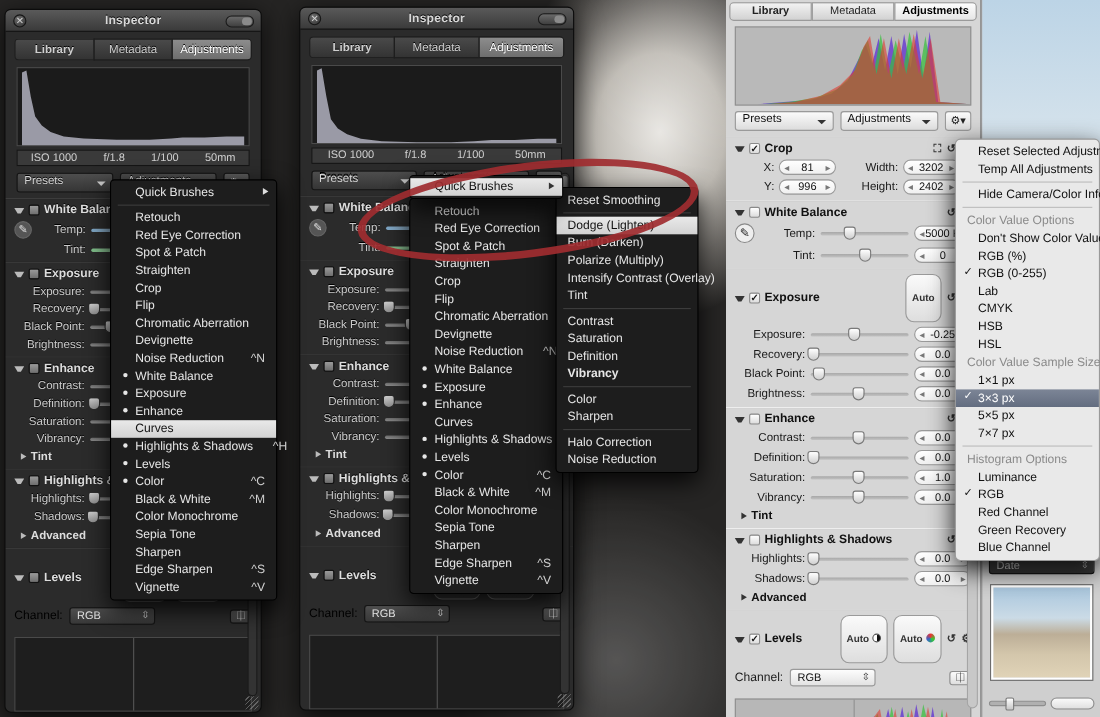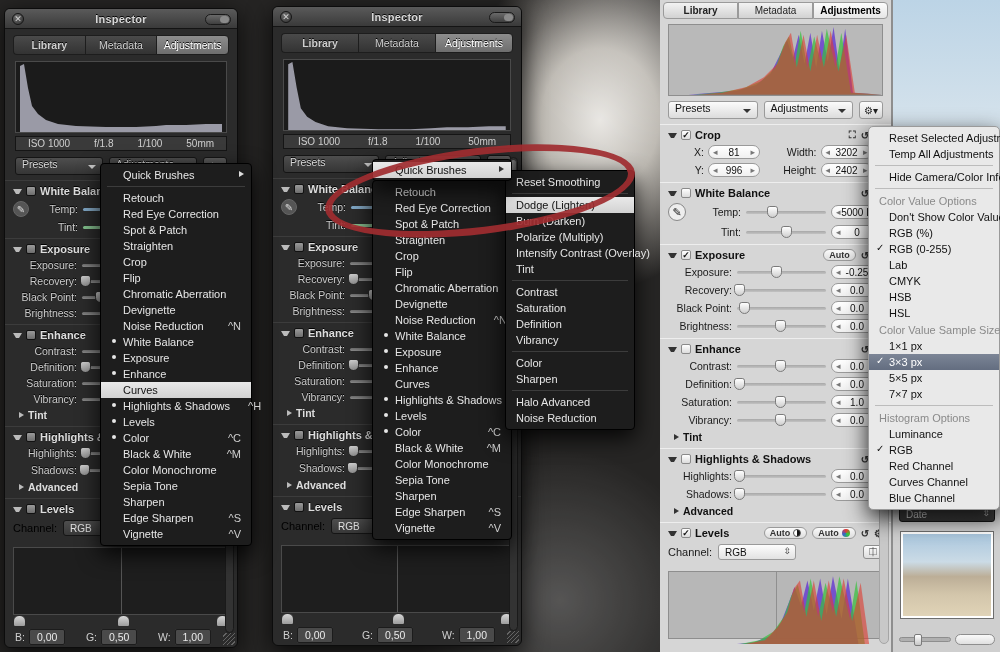--- a/index.html
+++ b/index.html
@@ -92,22 +92,22 @@
 
   
   .sep{ height:1px; background:#121212; border-bottom:1px solid #3c3c3c; }
   .sect{ padding:4px 8px 5px 8px; }
   .sect-head{ display:flex; align-items:center; gap:4px; color:#ddd; font-size:11px; font-weight:bold; text-shadow:0 -1px 0 #000;}
   .disc{ color:#bbb; font-size:8px; width:9px;}
   .cb{ width:10px;height:10px;border:1px solid #111;border-radius:2px;background:linear-gradient(180deg,#9a9a9a,#6e6e6e); display:inline-block;}
   .cb.on::after{content:"✓";color:#111;font-size:9px;line-height:9px;display:block;text-align:center;}
   .head-right{ margin-left:auto; display:flex; align-items:center; gap:5px; color:#cfcfcf; font-size:10px;}
   .autopill{
-    border:1px solid #6e6e6e; border-radius:8px; padding:0 5px; font-size:9px; color:#cdcdcd;
-    background:linear-gradient(180deg,#4a4a4a,#343434); display:flex;align-items:center;gap:3px;
+    border:1px solid #6e6e6e; border-radius:8px; padding:16px 5px; font-size:9px; color:#cdcdcd;
+    background:linear-gradient(180deg,#4a4a4a,#343434); display:flex;align-items:flex-start;gap:3px;
   }
   .dot{width:8px;height:8px;border-radius:50%;display:inline-block;}
 
   .srow{ display:flex; align-items:center; gap:5px; margin-top:4px; }
   .slab{ width:64px; text-align:right; color:#cacaca; font-size:10.5px; text-shadow:0 -1px 0 #000;}
   .track{ flex:1; height:3px; background:linear-gradient(180deg,#6e6e6e,#8c8c8c); border-radius:2px; position:relative;}
   .track.temp{ background:linear-gradient(90deg,#7fa8c8,#9a9a96,#d8cf8a); }
   .track.tint{ background:linear-gradient(90deg,#7fc08a,#9a9a96,#c79ad0); }
   .knob{ position:absolute; top:-5px; width:11px;height:12px; margin-left:-5px;
     background:linear-gradient(180deg,#cfcfcf,#8e8e8e); border:1px solid #2a2a2a; border-radius:3px 3px 6px 6px;}
@@ -1159,33 +1159,33 @@
       <div class="msep"></div>
       <div class="mi" style="padding-left: 10px;">
         <span>Contrast</span>
       </div>
       <div class="mi" style="padding-left: 10px;">
         <span>Saturation</span>
       </div>
       <div class="mi" style="padding-left: 10px;">
         <span>Definition</span>
       </div>
-      <div class="mi" style="padding-left: 10px;">
+      <div class="mi" style="padding-left: 10px; font-weight: bold;">
         <span>Vibrancy</span>
       </div>
       <div class="msep"></div>
       <div class="mi" style="padding-left: 10px;">
         <span>Color</span>
       </div>
       <div class="mi" style="padding-left: 10px;">
         <span>Sharpen</span>
       </div>
       <div class="msep"></div>
       <div class="mi" style="padding-left: 10px;">
-        <span>Halo Advanced</span>
+        <span>Halo Correction</span>
       </div>
       <div class="mi" style="padding-left: 10px;">
         <span>Noise Reduction</span>
       </div>
     </div>
 
   <div class="menu light" id="menu-gear" style="left:868px; top:126px; width:132px;">
       <div class="mi">
         <span>Reset Selected Adjustment</span>
       </div>
@@ -1246,21 +1246,21 @@
         <span>Luminance</span>
       </div>
       <div class="mi">
         <span class="chk">✓</span>
         <span>RGB</span>
       </div>
       <div class="mi">
         <span>Red Channel</span>
       </div>
       <div class="mi">
-        <span>Curves Channel</span>
+        <span>Green Recovery</span>
       </div>
       <div class="mi">
         <span>Blue Channel</span>
       </div>
     </div>
 
   <div class="annot"></div>
 <div class="menu" style="left: 372px; top: 159px; width: 140px; padding: 2px 0px;">
       <div class="mi sel">
         <span>Quick Brushes</span>

